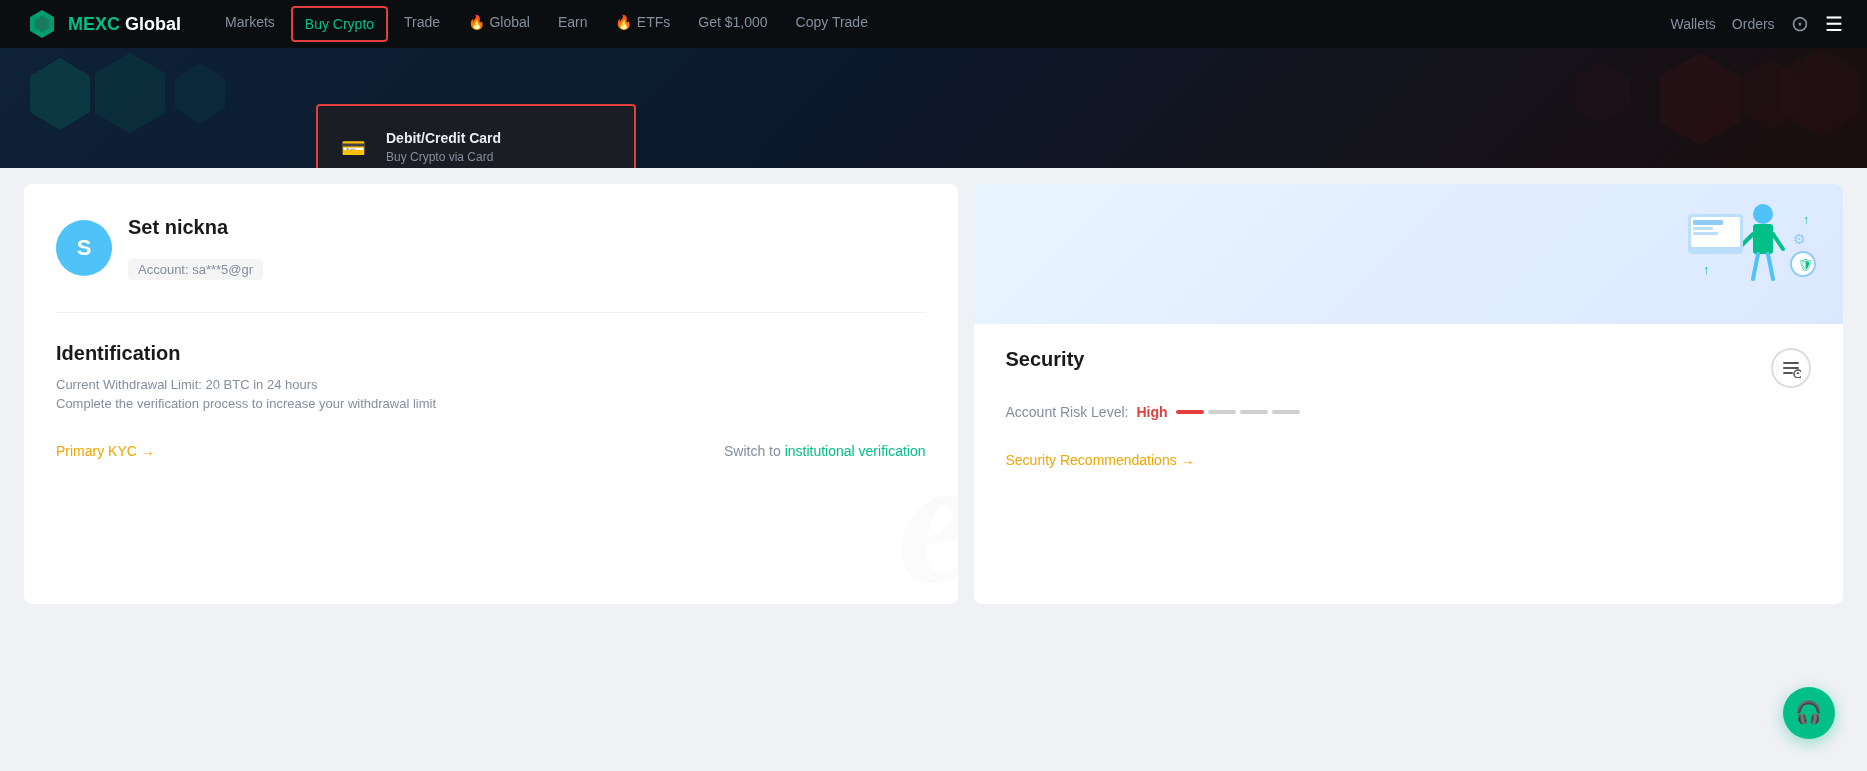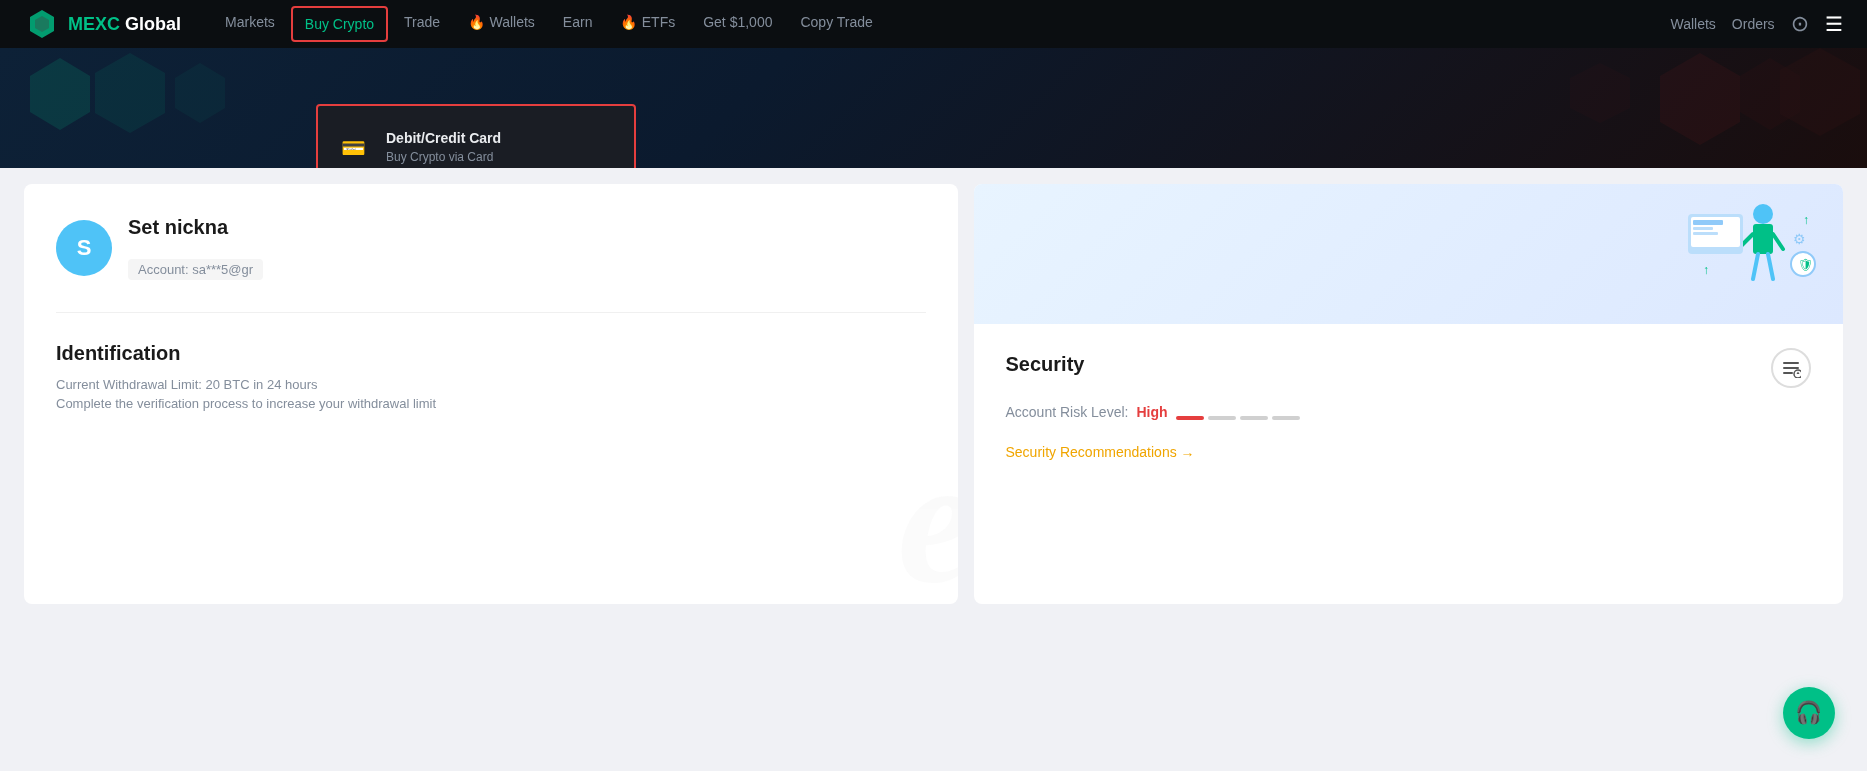--- a/index.html
+++ b/index.html
@@ -213,41 +213,41 @@
       height: 140px;
       background: linear-gradient(135deg, #e8f4ff 0%, #dce8ff 100%);
       position: relative;
     }
     .right-panel-bottom {
       padding: 24px 32px;
     }
     .security-header {
       display: flex;
       justify-content: space-between;
-      align-items: flex-end;
+      align-items: flex-start;
       margin-bottom: 16px;
       gap: 26px;
     }
     .security-icon-btn {
       width: 40px;
       height: 40px;
       border: 2px solid #ddd;
       border-radius: 50%;
       display: flex;
       align-items: center;
       justify-content: center;
       cursor: pointer;
       color: #555;
       font-size: 16px;
     }
     .risk-level-row {
       display: flex;
-      align-items: flex-end;
+      align-items: center;
       gap: 8px;
-      margin-bottom: 24px;
+      margin-bottom: 32px;
     }
     .risk-label { font-size: 14px; color: #848e9c; }
     .risk-value { font-size: 14px; color: #e53e3e; font-weight: 600; }
     .risk-bars {
       display: flex;
       gap: 4px;
       align-items: center;
     }
     .risk-bar {
       height: 4px;
@@ -291,21 +291,21 @@
     </svg>
     <span style="color:white;font-size:18px;font-weight:700;">
       <span style="color:#00c087;">MEXC</span><span style="color:white;"> Global</span>
     </span>
   </div>
 
   <div class="nav-links">
     <div class="nav-item">Markets</div>
     <div class="nav-item active highlighted" style="border:2px solid #e53e3e; color:#00c087;">Buy Crypto</div>
     <div class="nav-item">Trade</div>
-    <div class="nav-item">🔥 Wallets</div>
+    <div class="nav-item">🔥 Global</div>
     <div class="nav-item">Earn</div>
     <div class="nav-item">🔥 ETFs</div>
     <div class="nav-item">Get $1,000</div>
     <div class="nav-item">Copy Trade</div>
   </div>
 
   <div class="nav-right">
     <span class="nav-right-item">Wallets</span>
     <span class="nav-right-item">Orders</span>
     <span class="nav-right-item" style="font-size:22px;">⊙</span>
@@ -345,20 +345,26 @@
       <div class="profile-info">
         <div class="profile-name">Set nickna</div>
         <div class="profile-account">Account: sa***5@gr</div>
       </div>
     </div>
 
     <div class="identification-section">
       <div class="section-title">Identification</div>
       <div class="section-desc">Current Withdrawal Limit: 20 BTC in 24 hours</div>
       <div class="section-desc">Complete the verification process to increase your withdrawal limit</div>
+      <div class="section-actions">
+        <a class="link-orange">Primary KYC →</a>
+        <div class="switch-link">
+          <span>Switch to </span><span class="green">institutional verification</span>
+        </div>
+      </div>
     </div>
 
     <div class="bg-watermark" style="font-family:serif;font-style:italic;font-size:180px;color:#e8e8e8;position:absolute;bottom:-20px;right:-20px;opacity:0.18;pointer-events:none;">e</div>
   </div>
 
   <div class="right-panel">
 
     <div class="right-panel-top">
 
       <svg style="position:absolute;right:20px;top:10px;width:140px;height:110px;" viewBox="0 0 140 110">

